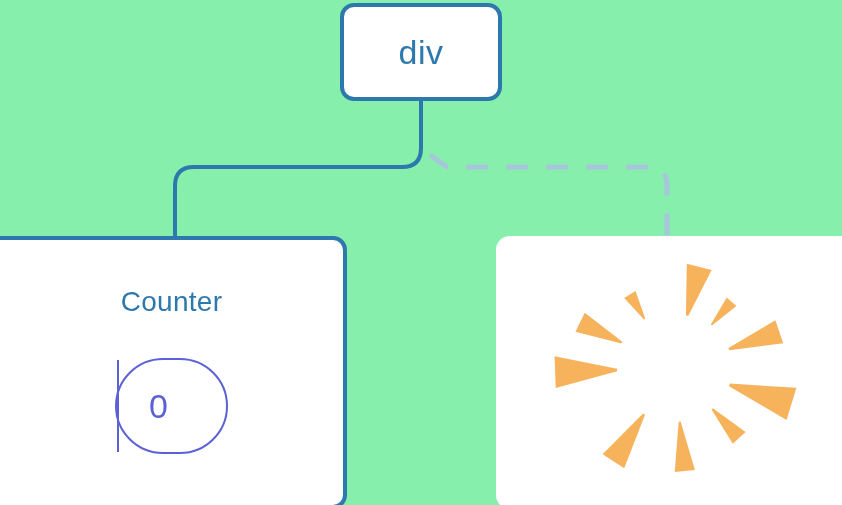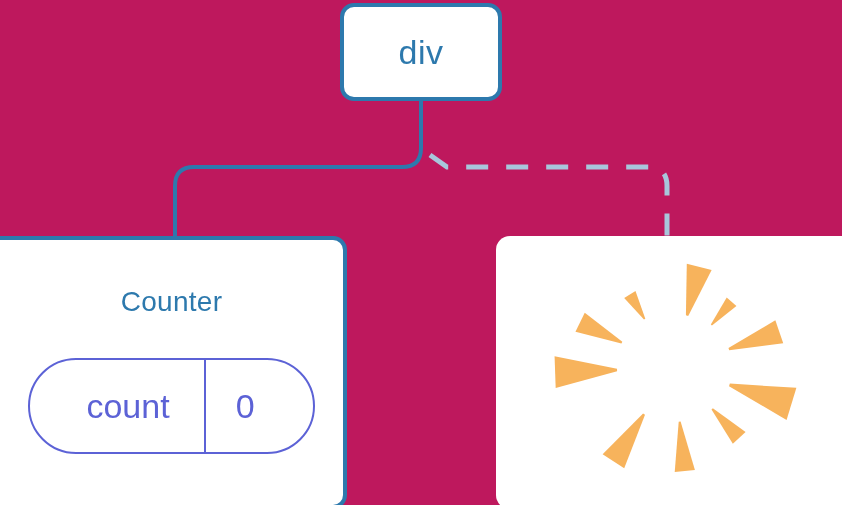--- a/index.html
+++ b/index.html
@@ -11,21 +11,21 @@
     width: 842px;
     height: 505px;
     overflow: hidden;
     font-family: "Liberation Sans", sans-serif;
     background: #4d6570;
   }
   #stage {
     position: relative;
     width: 842px;
     height: 505px;
-    background: #be185d;
+    background: #86efac;
   }
   #edges {
     position: absolute;
     left: 0;
     top: 0;
     width: 842px;
     height: 505px;
     pointer-events: none;
   }
 
@@ -141,21 +141,20 @@
   </svg>
 
   <div id="node-div" class="node bordered">
     <span class="node-title">div</span>
   </div>
 
   <div id="node-counter" class="node bordered">
     <span class="node-title">Counter</span>
 
     <div class="state-pill">
-      <span class="pill-key">count</span>
       <span class="pill-divider"></span>
       <span class="pill-val">0</span>
     </div>
   </div>
 
   <div id="node-suspense" class="node">
     <svg id="spinner" viewBox="0 0 350 273" aria-hidden="true">
       <g id="spinner-rays">
           <polygon points="189.91,79.33 190.80,27.78 215.63,33.97 192.21,79.90" fill="#f7b35c"></polygon>
           <polygon points="214.82,88.49 230.71,61.54 240.44,69.99 215.96,89.48" fill="#f7b35c"></polygon>

